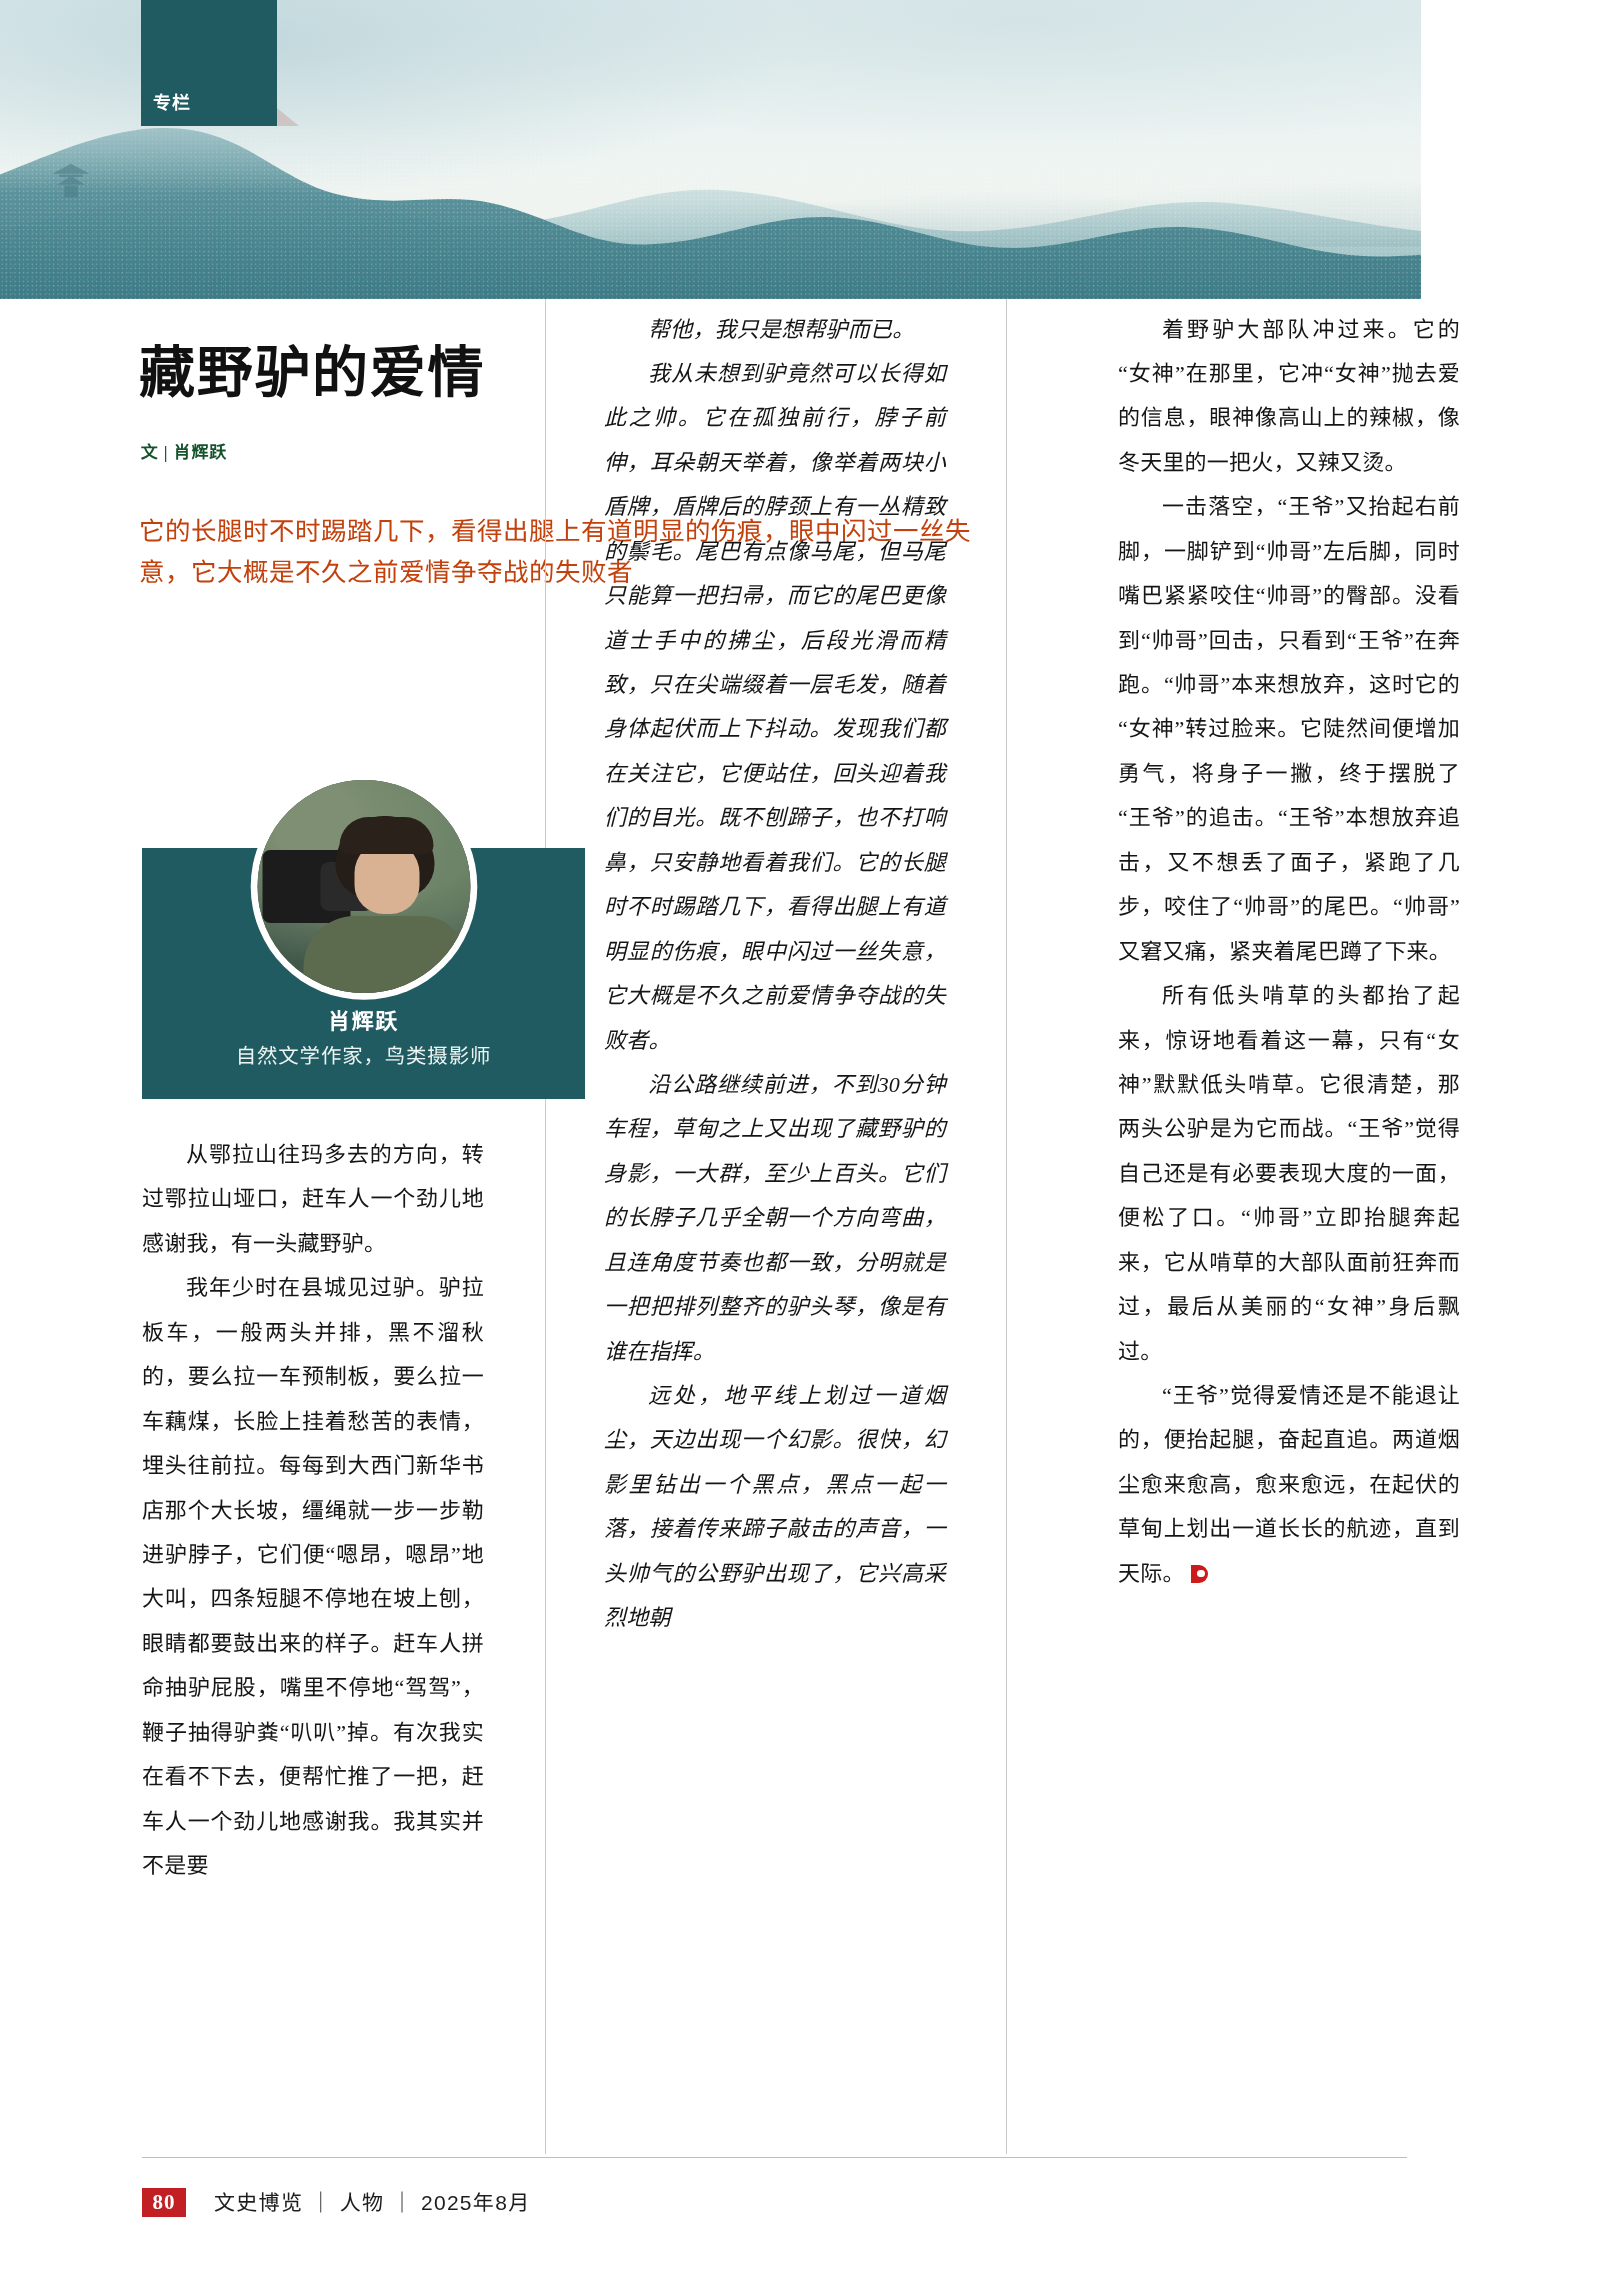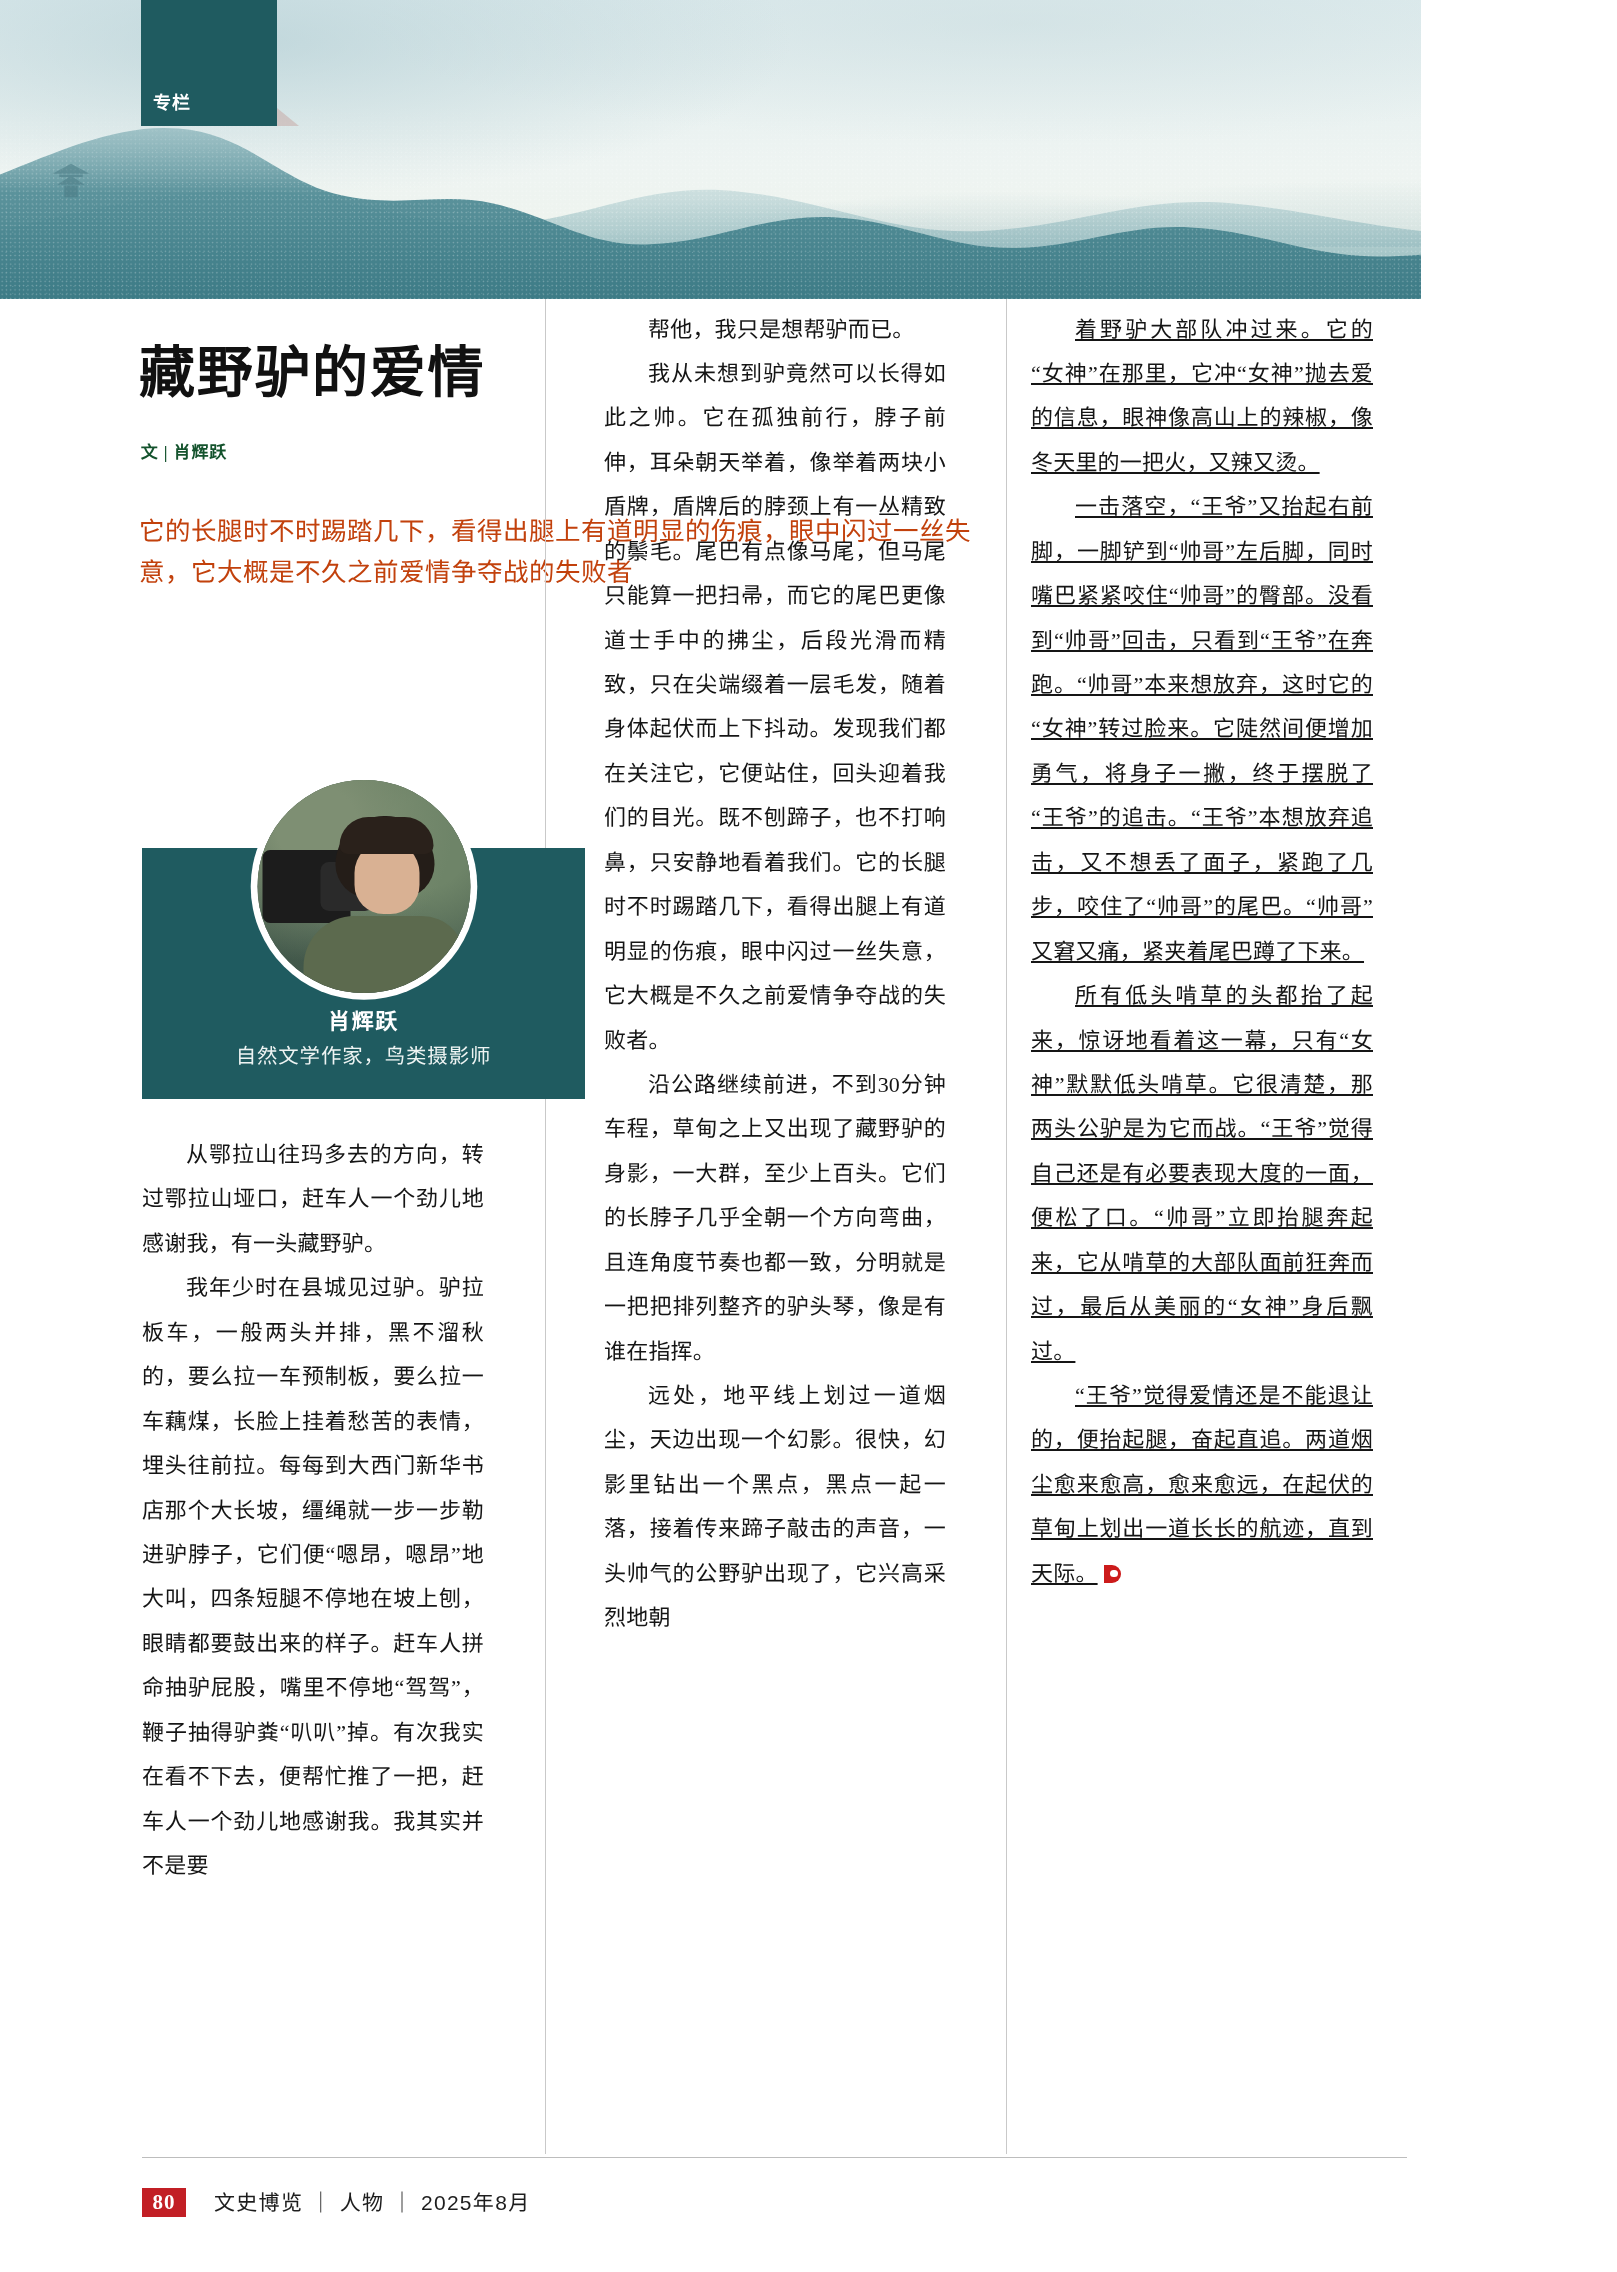--- a/index.html
+++ b/index.html
@@ -253,22 +253,22 @@
     color: #151515;
     text-align: justify;
     text-justify: inter-character;
     letter-spacing: 0.2px;
   }
   .bodycol p {
     margin: 0;
     text-indent: 2em;
   }
   .col1 { left: 142px; top: 834px;  width: 342px; }
-  .col2 { left: 604px; top: 8.5px;   width: 342px; }
-  .col3 { left: 1031px; top: 8.5px;  width: 342px; text-decoration: underline; }
+  .col2 { left: 604px; top: 8.5px;   width: 342px; font-style: italic; }
+  .col3 { left: 1118px; top: 8.5px;  width: 342px; }
 
   .endmark {
     display: inline-block;
     width: 17px; height: 18.7px;
     margin-left: 6.8px;
     vertical-align: -2.6px;
     background: #cc1b1b;
     border-radius: 0 9.4px 9.4px 0;
     position: relative;
   }

